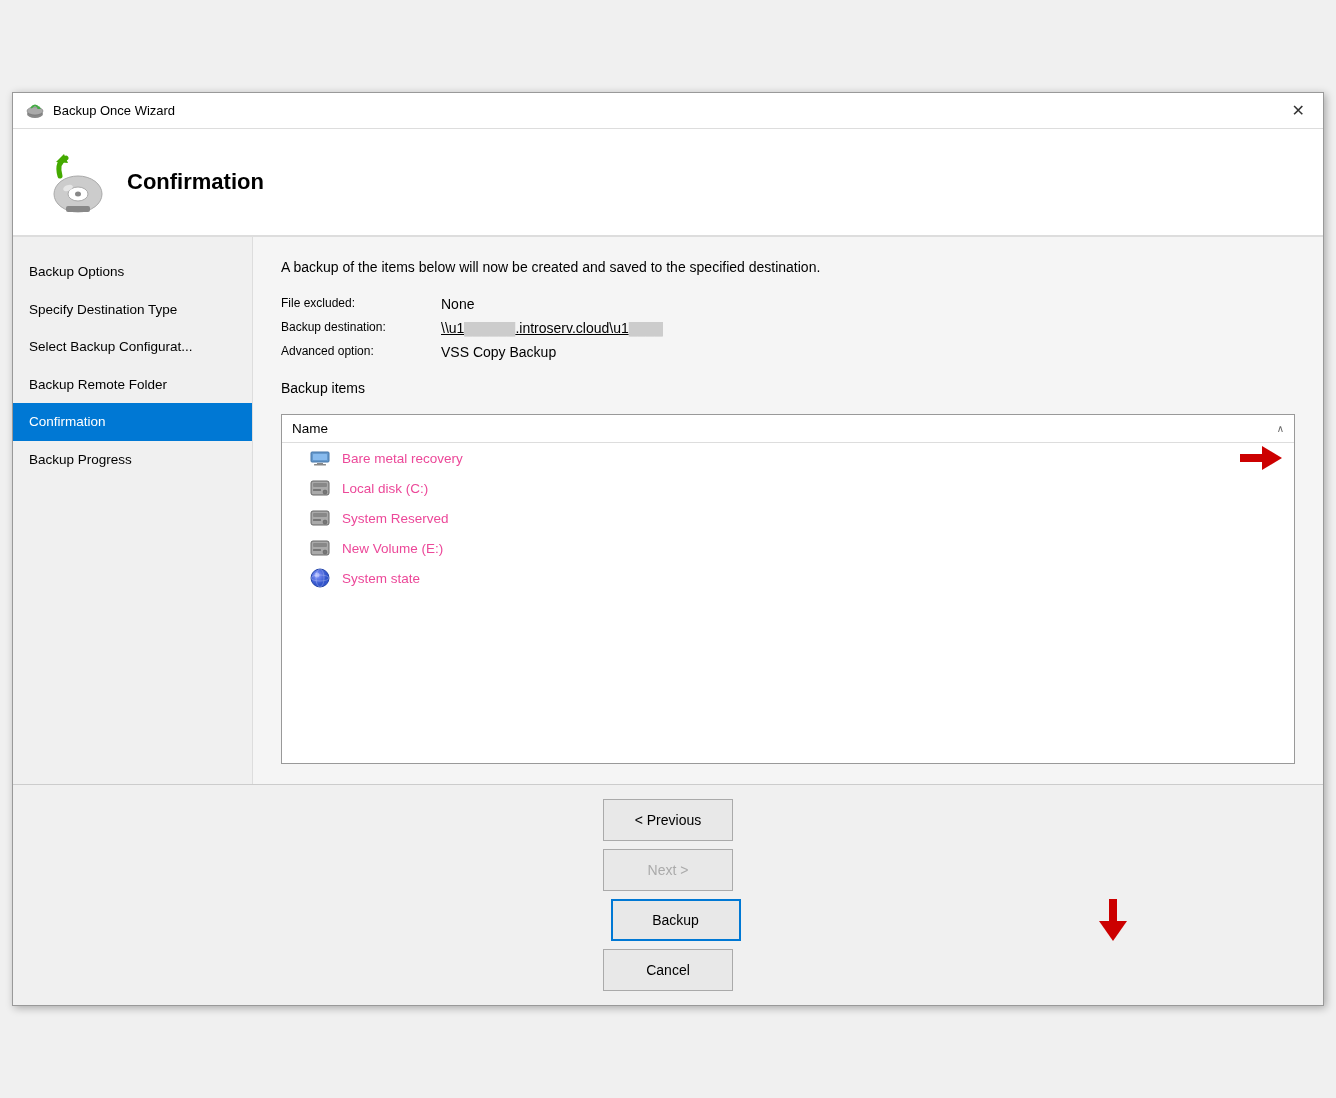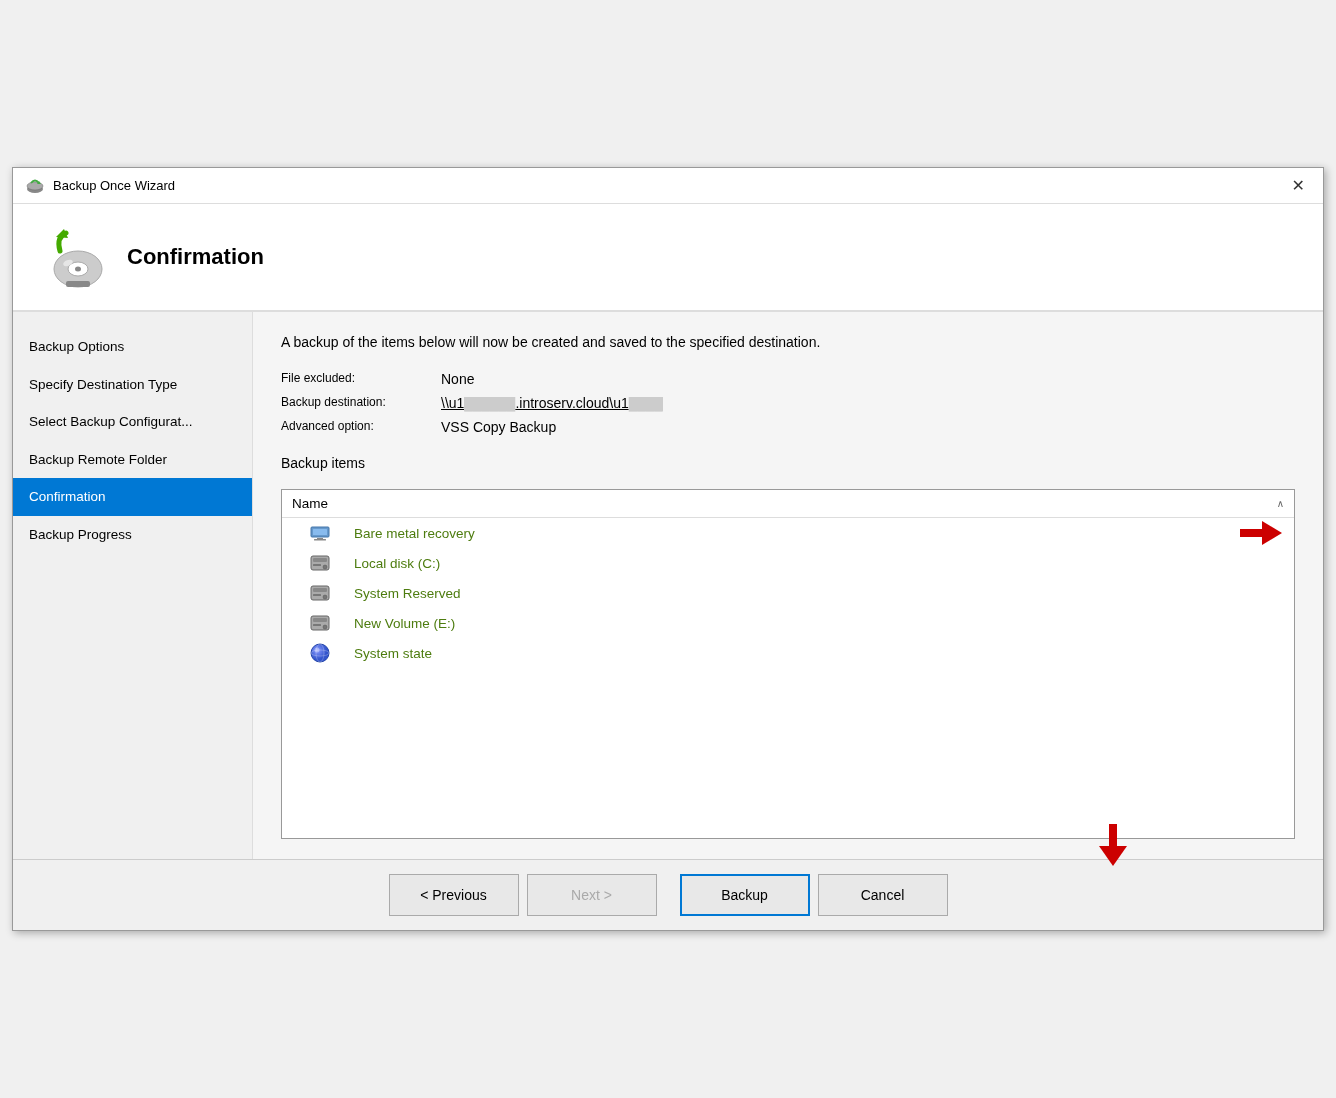--- a/index.html
+++ b/index.html
@@ -161,43 +161,44 @@
       gap: 48px;
     }
     .backup-list-header-up {
       font-size: 10px;
       color: #666;
     }
     .backup-list-item {
       display: flex;
       align-items: center;
       padding: 5px 10px 5px 28px;
-      gap: 24px;
+      gap: 12px;
       font-size: 13.5px;
-      color: #4d7c0f;
+      color: #ec4899;
       position: relative;
     }
     .item-icon {
       width: 20px;
       height: 20px;
       display: inline-flex;
       align-items: center;
       justify-content: center;
       flex-shrink: 0;
     }
 
     .footer-area {
       background: #f0f0f0;
       border-top: 1px solid #ccc;
       padding: 14px 20px;
       display: flex;
       align-items: center;
       justify-content: center;
       gap: 8px;
       position: relative;
+      flex-direction: column;
     }
 
     .btn {
       min-width: 130px;
       height: 42px;
       padding: 0 18px;
       font-size: 14px;
       border: 1px solid #aaa;
       background: #e8e8e8;
       color: #000;

